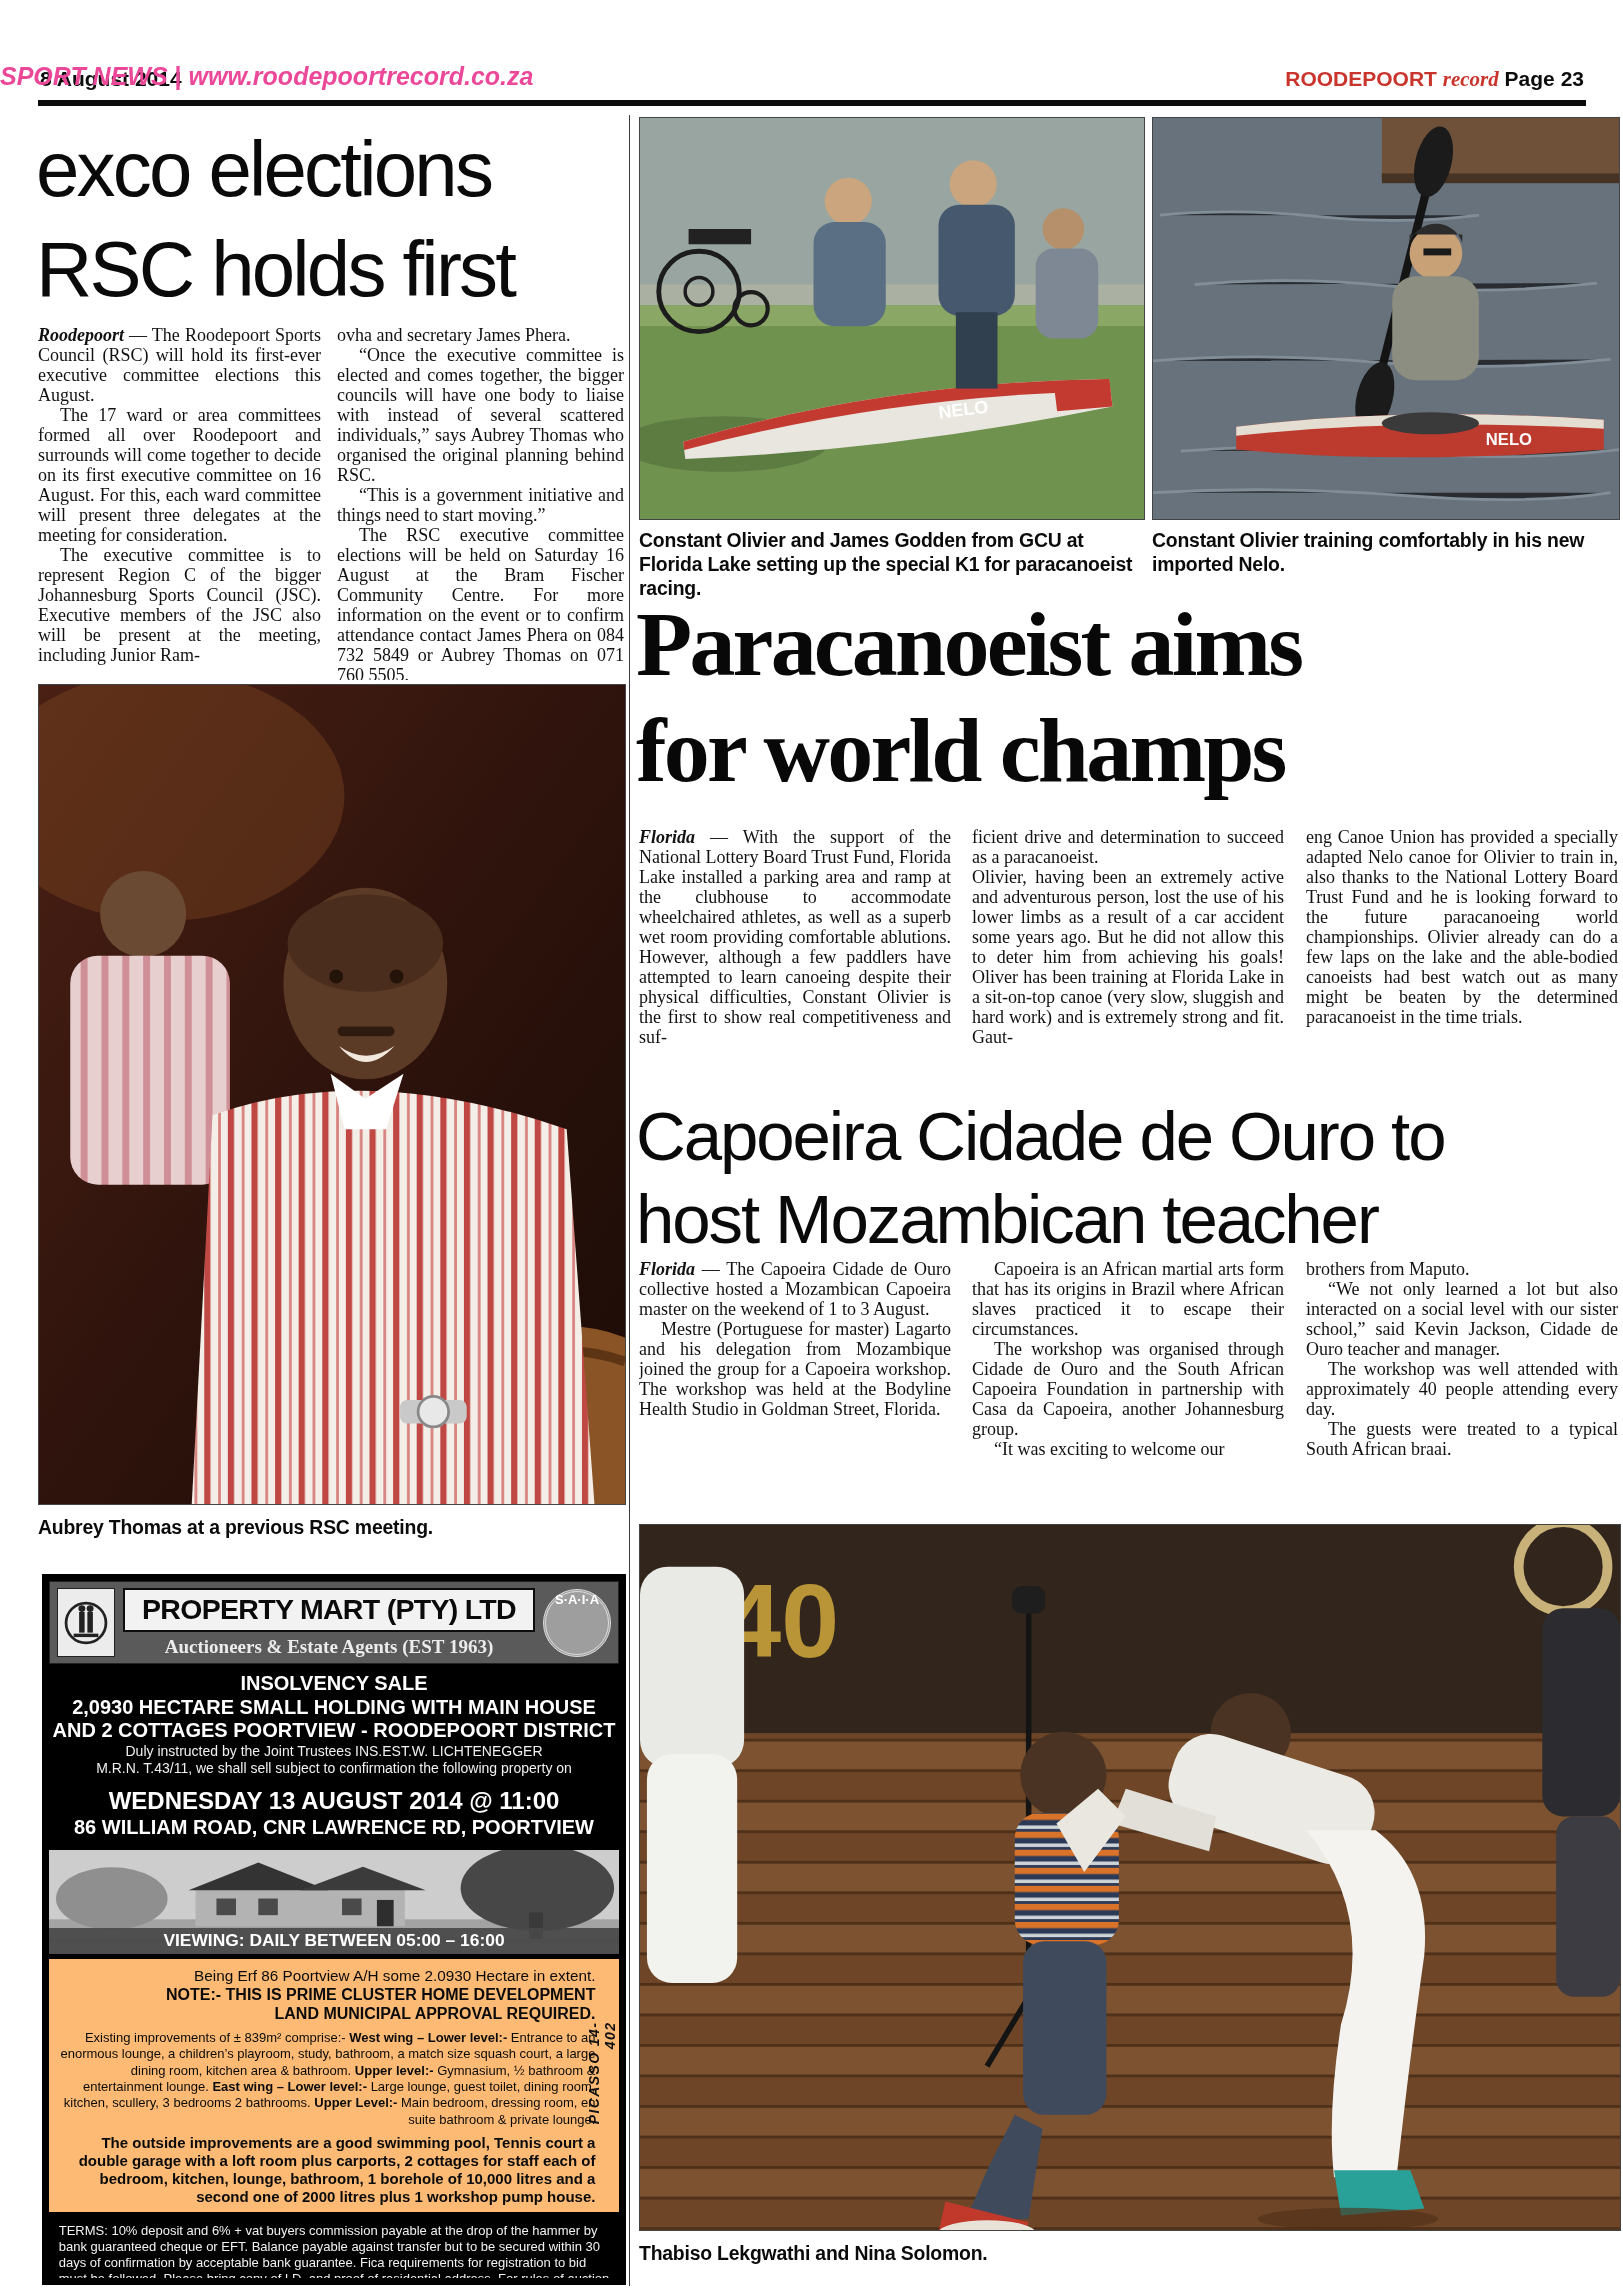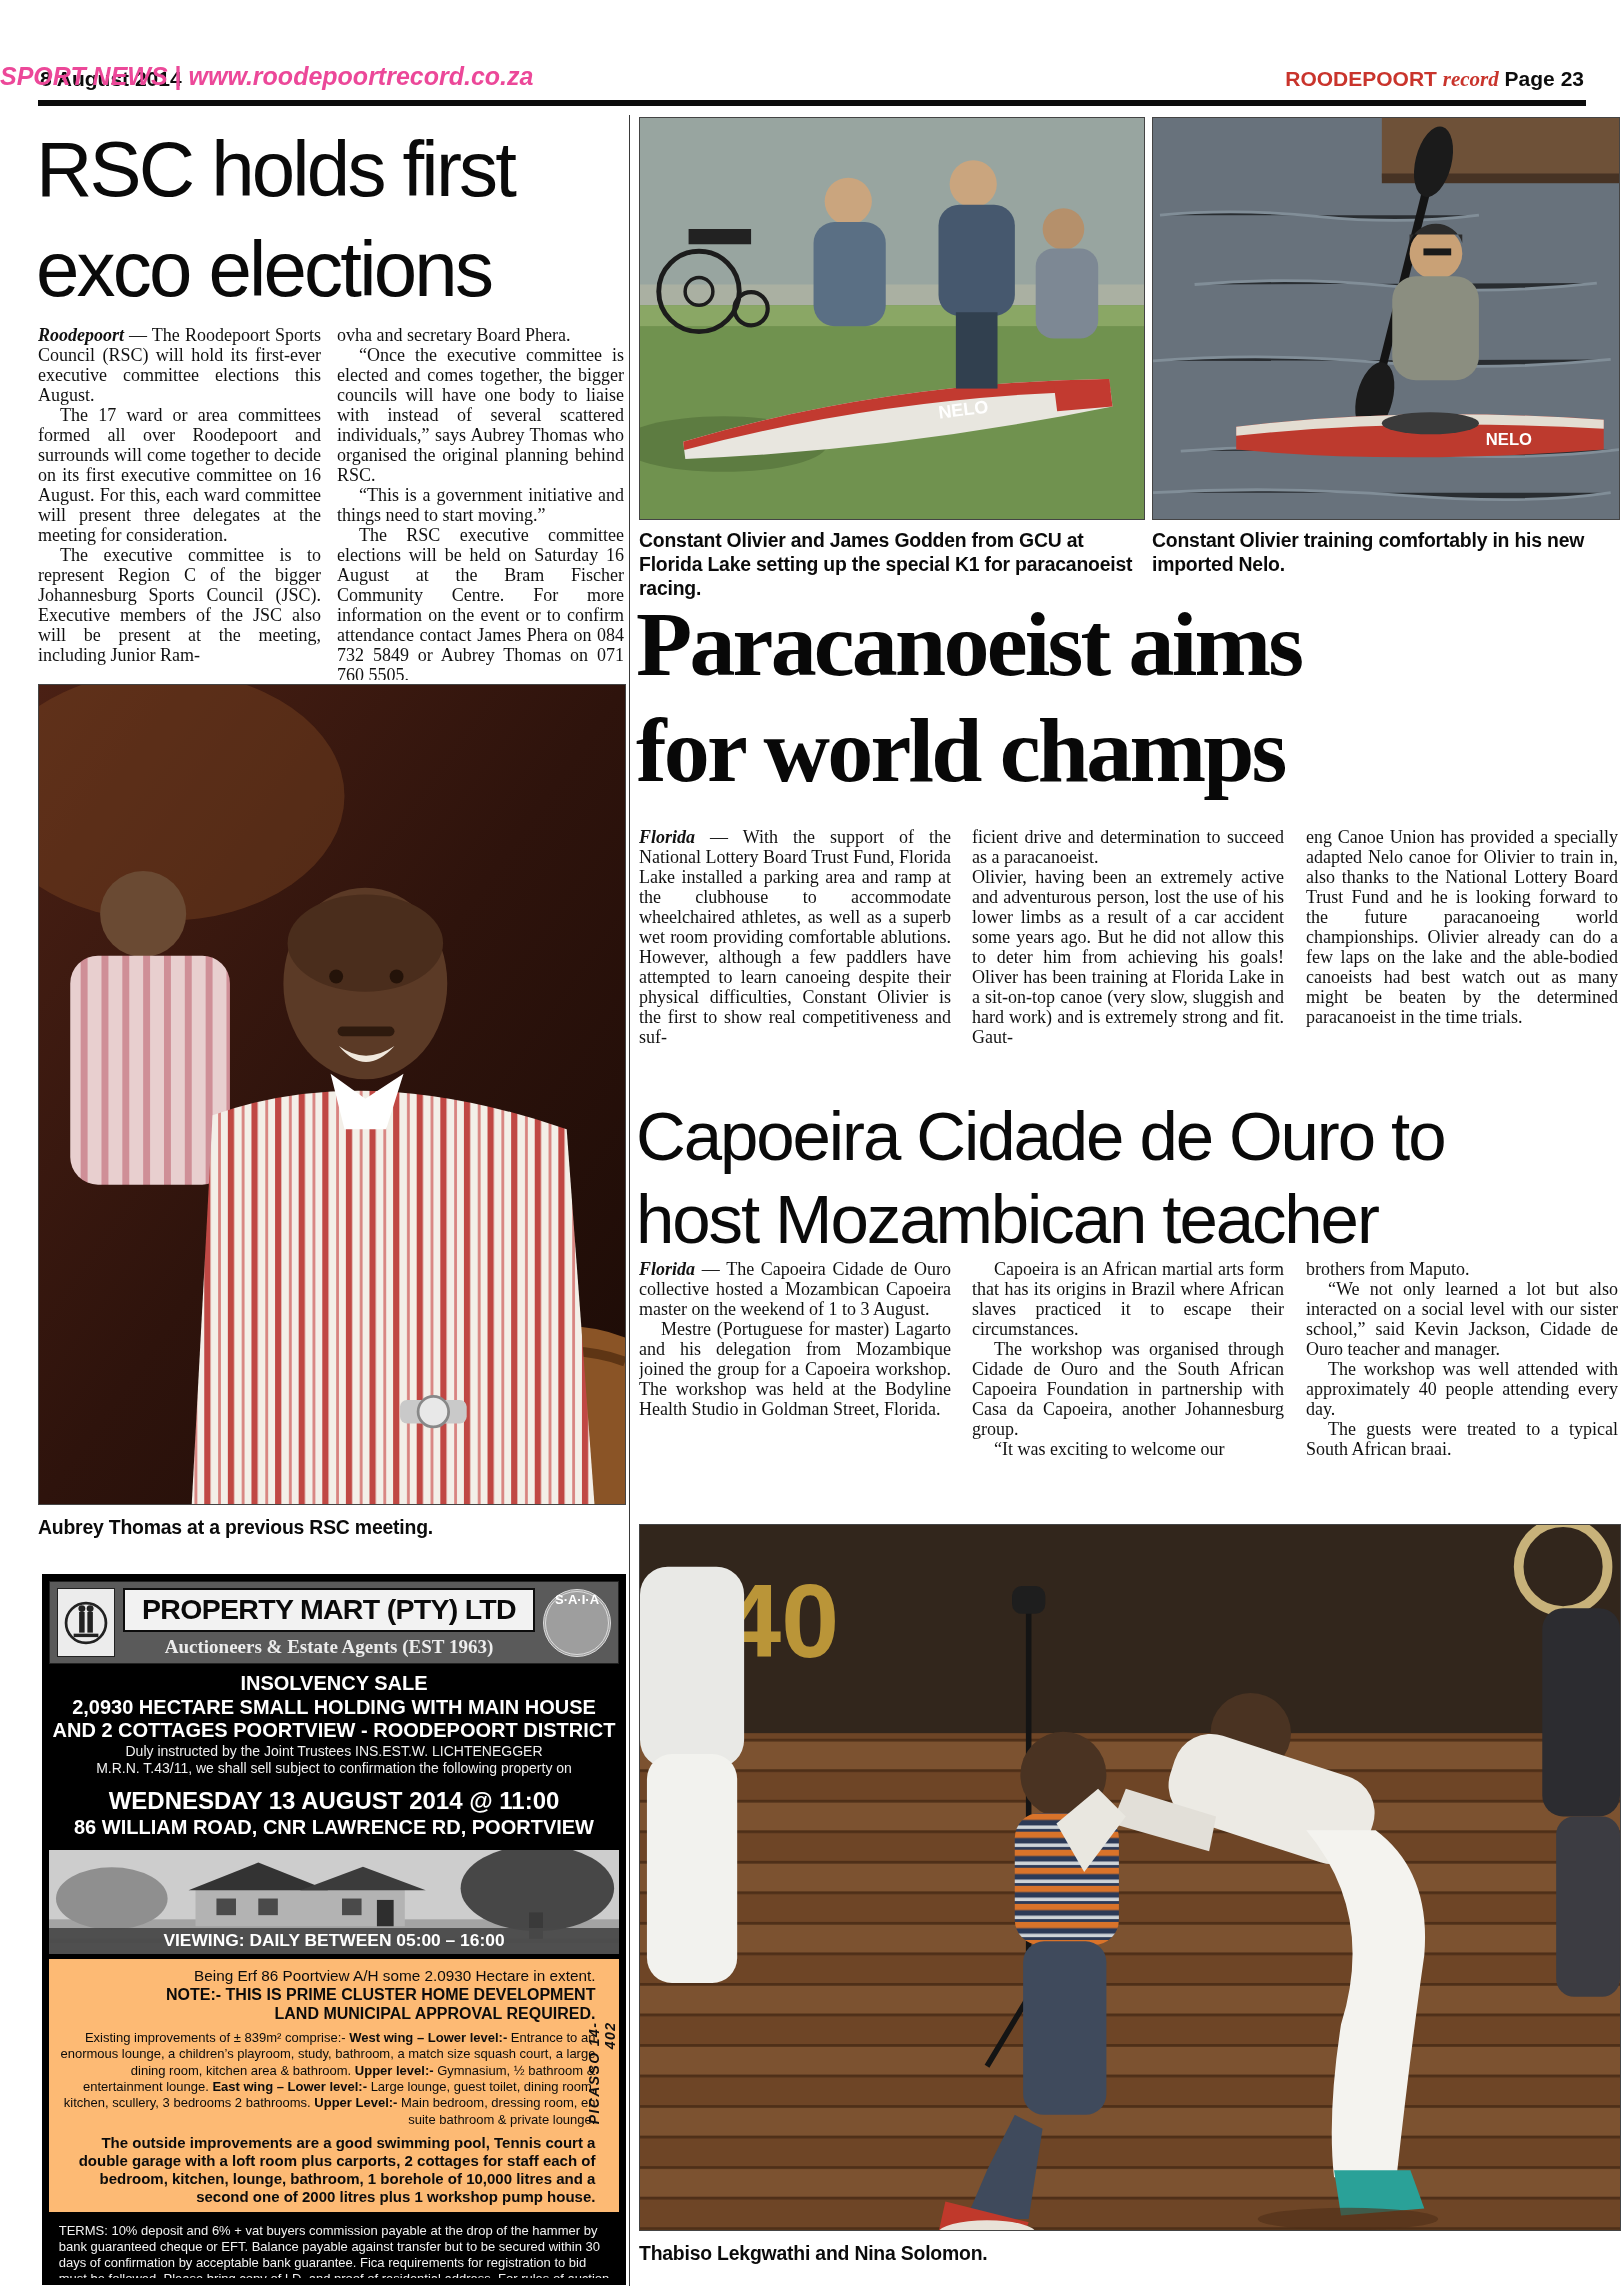--- a/index.html
+++ b/index.html
@@ -74,30 +74,30 @@
 
 <div class="page">
 
   <div class="hdr-date">8 August 2014</div>
   <div class="hdr-center"><span class="it">SPORT NEWS</span><span> | </span><span class="it">www.roodepoortrecord.co.za</span></div>
   <div class="hdr-right"><span class="brand">ROODEPOORT</span> <span class="brand-it">record</span> <span>Page 23</span></div>
   <div class="rule"></div>
   <div class="v-divider"></div>
 
   <div class="rsc-headline">
+    <div>exco elections</div>
     <div>RSC holds first</div>
-    <div>exco elections</div>
   </div>
   <div class="body-col" id="rsc-col1">
     <p class="jp"><span class="dateline">Roodepoort</span><span> — The Roodepoort Sports Council (RSC) will hold its first-ever executive committee elections this August.</span></p>
     <p class="jp ind">The 17 ward or area committees formed all over Roodepoort and surrounds will come together to decide on its first executive committee on 16 August. For this, each ward committee will present three delegates at the meeting for consideration.</p>
     <p class="jp ind">The executive committee is to represent Region C of the bigger Johannesburg Sports Council (JSC). Executive members of the JSC also will be present at the meeting, including Junior Ram-</p>
   </div>
   <div class="body-col" id="rsc-col2">
-    <p class="jp">ovha and secretary Board Phera.</p>
+    <p class="jp">ovha and secretary James Phera.</p>
     <p class="jp ind">“Once the executive committee is elected and comes together, the bigger councils will have one body to liaise with instead of several scattered individuals,” says Aubrey Thomas who organised the original planning behind RSC.</p>
     <p class="jp ind">“This is a government initiative and things need to start moving.”</p>
     <p class="jp ind">The RSC executive committee elections will be held on Saturday 16 August at the Bram Fischer Community Centre. For more information on the event or to confirm attendance contact James Phera on 084 732 5849 or Aubrey Thomas on 071 760 5505.</p>
   </div>
 
   <div class="photo" style="left:639px;top:117px;width:504px;height:401px;">
     <svg viewBox="0 0 726 578" preserveAspectRatio="none">
       <rect x="0" y="0" width="726" height="330" fill="#98a5a0"></rect>
       <rect x="0" y="240" width="726" height="40" fill="#aab0a2"></rect>
       <rect x="0" y="270" width="726" height="308" fill="#70924f"></rect>

